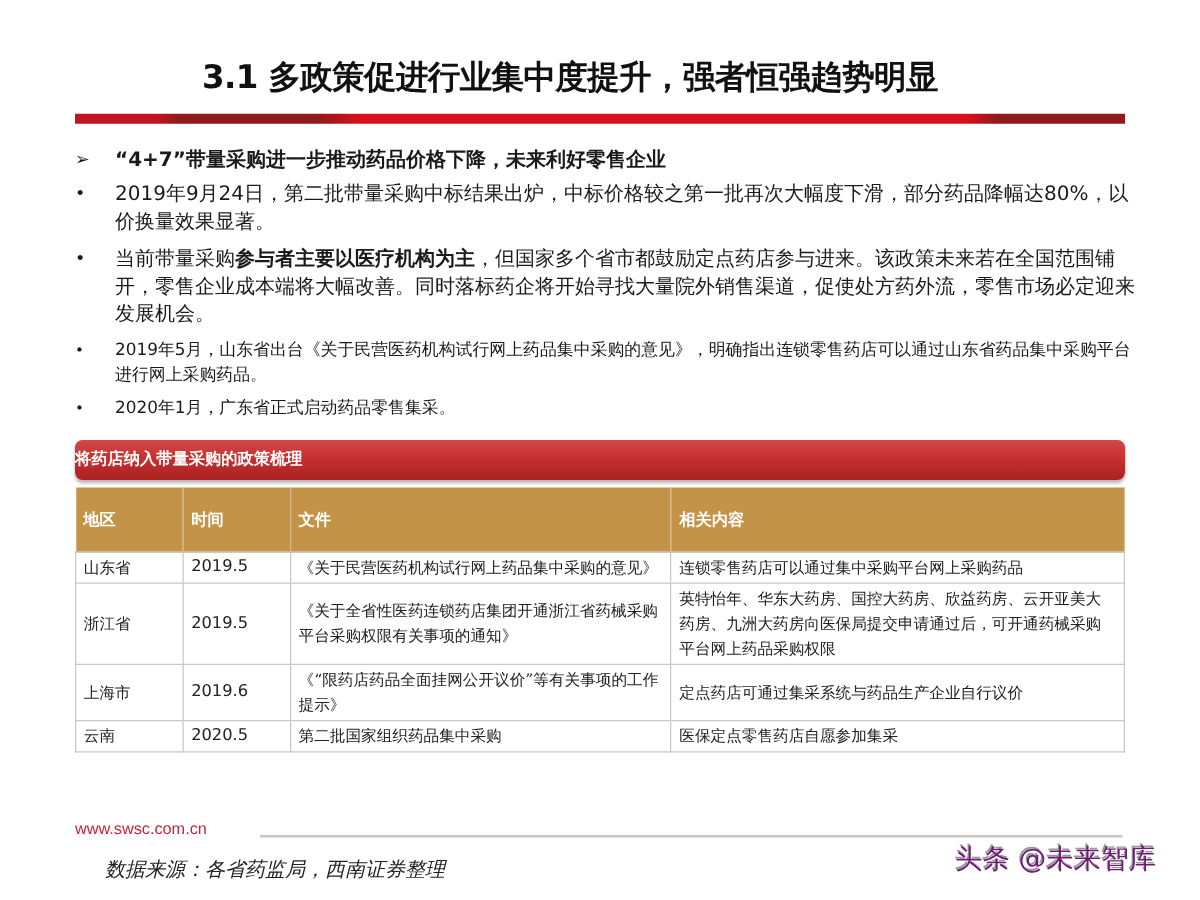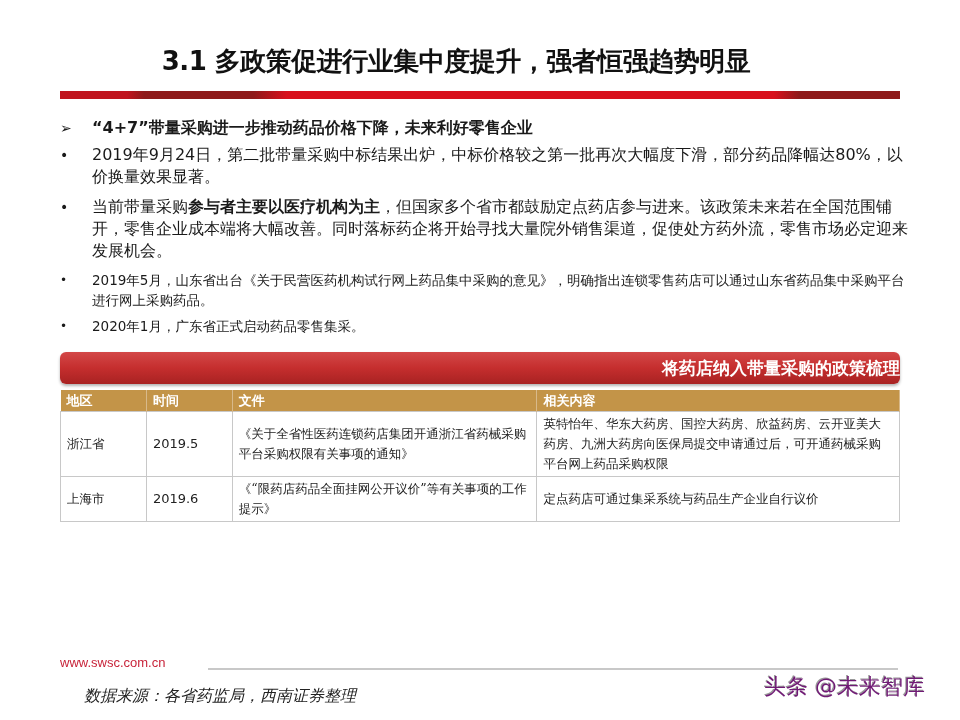--- a/index.html
+++ b/index.html
@@ -24,30 +24,30 @@
     .b-big { font-size: 16px; line-height: 22px; margin-bottom: 8px; }
     .b-big .b-mark { font-size: 14px; padding-left: 2px; }
     .b-small { font-size: 13.5px; line-height: 20px; margin-bottom: 6px; }
     .b-small .b-mark { font-size: 12px; padding-left: 2px; }
     .bold { font-weight: bold; }
     .table-banner {
       position: absolute; left: 60px; top: 352px; width: 840px; height: 32px;
       border-radius: 6px;
       background: linear-gradient(180deg, #d34848 0%, #c52e2e 50%, #a82222 100%);
       box-shadow: 0 2px 3px rgba(0,0,0,0.3);
-      color: #fff; font-weight: bold; font-size: 17px; text-align: right; line-height: 32px;
+      color: #fff; font-weight: bold; font-size: 13px; text-align: left; line-height: 32px;
     }
     table.policy {
       position: absolute; left: 60px; top: 390px; width: 840px;
       border-collapse: collapse; font-family: "DejaVu Serif", "Liberation Serif", serif;
       font-size: 12.5px; color: #222;
     }
     table.policy th {
       background: #c39448; color: #fff; font-weight: bold; text-align: left;
-      padding: 1px 6px; height: 19px; font-size: 13px; border-right: 1px solid #d8b98a;
+      padding: 16px 6px; height: 19px; font-size: 13px; border-right: 1px solid #d8b98a;
     }
     table.policy td {
       border: 1px solid #c8c8c8; padding: 2px 6px; line-height: 20px; vertical-align: middle;
     }
     table.policy td.date { font-family: "DejaVu Sans", "Liberation Sans", sans-serif; font-size: 13px; }
     .footer-url {
       position: absolute; left: 60px; top: 655px; font-size: 13px; color: #c8243a;
       font-family: Liberation Sans, sans-serif;
     }
     .footer-line {
@@ -103,30 +103,42 @@
   <thead>
     <tr>
       <th>地区</th>
       <th>时间</th>
       <th>文件</th>
       <th>相关内容</th>
     </tr>
   </thead>
   <tbody>
     <tr>
+      <td>山东省</td>
+      <td class="date">2019.5</td>
+      <td>《关于民营医药机构试行网上药品集中采购的意见》</td>
+      <td>连锁零售药店可以通过集中采购平台网上采购药品</td>
+    </tr>
+    <tr>
       <td>浙江省</td>
       <td class="date">2019.5</td>
       <td>《关于全省性医药连锁药店集团开通浙江省药械采购平台采购权限有关事项的通知》</td>
       <td>英特怡年、华东大药房、国控大药房、欣益药房、云开亚美大药房、九洲大药房向医保局提交申请通过后，可开通药械采购平台网上药品采购权限</td>
     </tr>
     <tr>
       <td>上海市</td>
       <td class="date">2019.6</td>
       <td>《“限药店药品全面挂网公开议价”等有关事项的工作提示》</td>
       <td>定点药店可通过集采系统与药品生产企业自行议价</td>
     </tr>
+    <tr>
+      <td>云南</td>
+      <td class="date">2020.5</td>
+      <td>第二批国家组织药品集中采购</td>
+      <td>医保定点零售药店自愿参加集采</td>
+    </tr>
   </tbody>
 </table>
 
 <div class="footer-url">www.swsc.com.cn</div>
 <div class="footer-line"></div>
 <div class="source">数据来源：各省药监局，西南证券整理</div>
 <div class="watermark">头条 @未来智库</div>
 
 </body></html>

